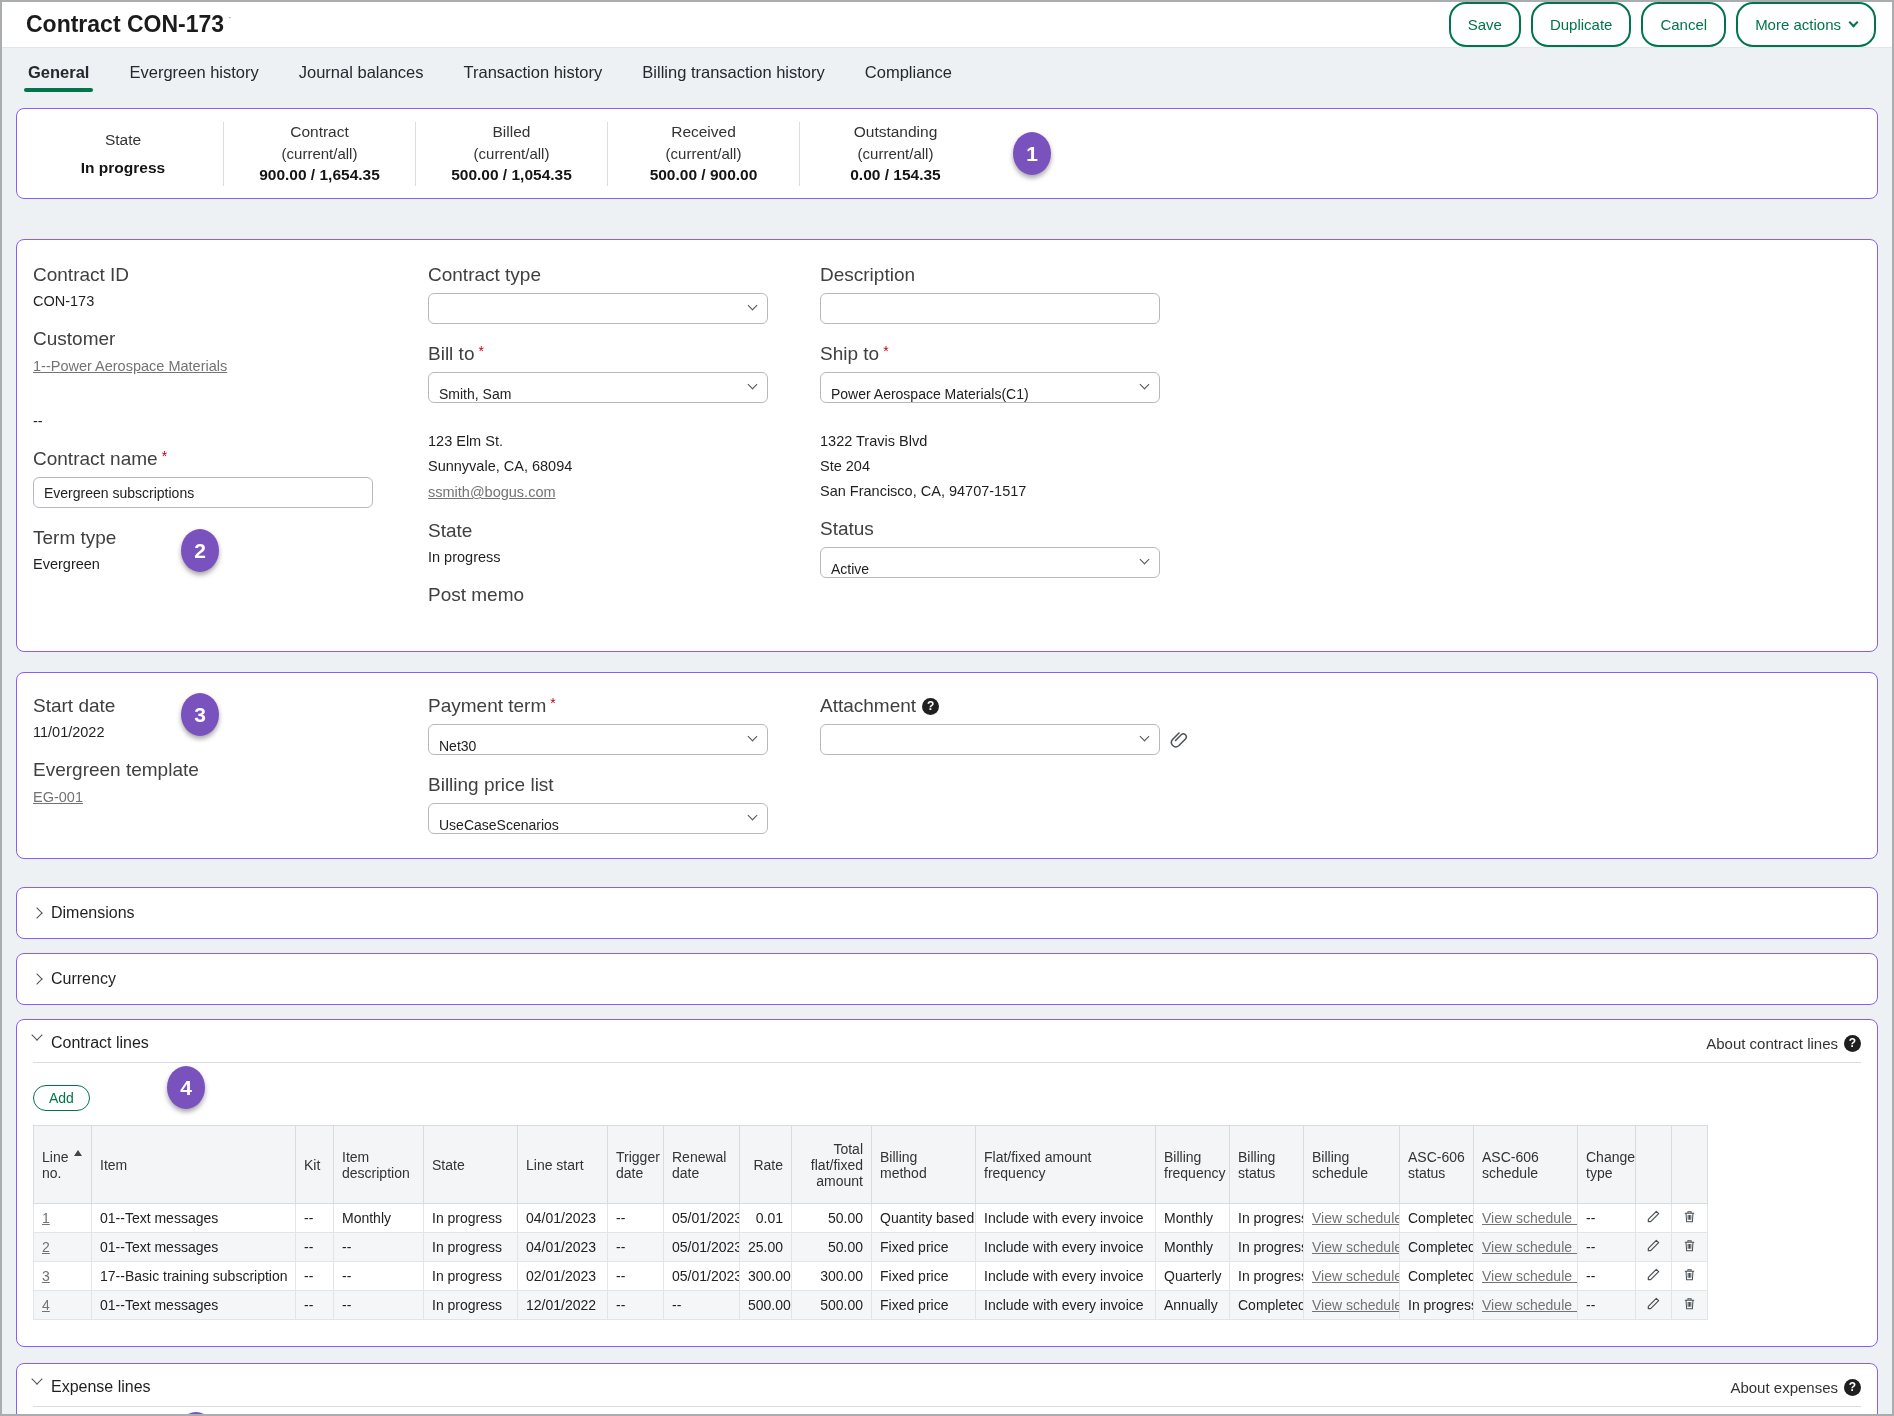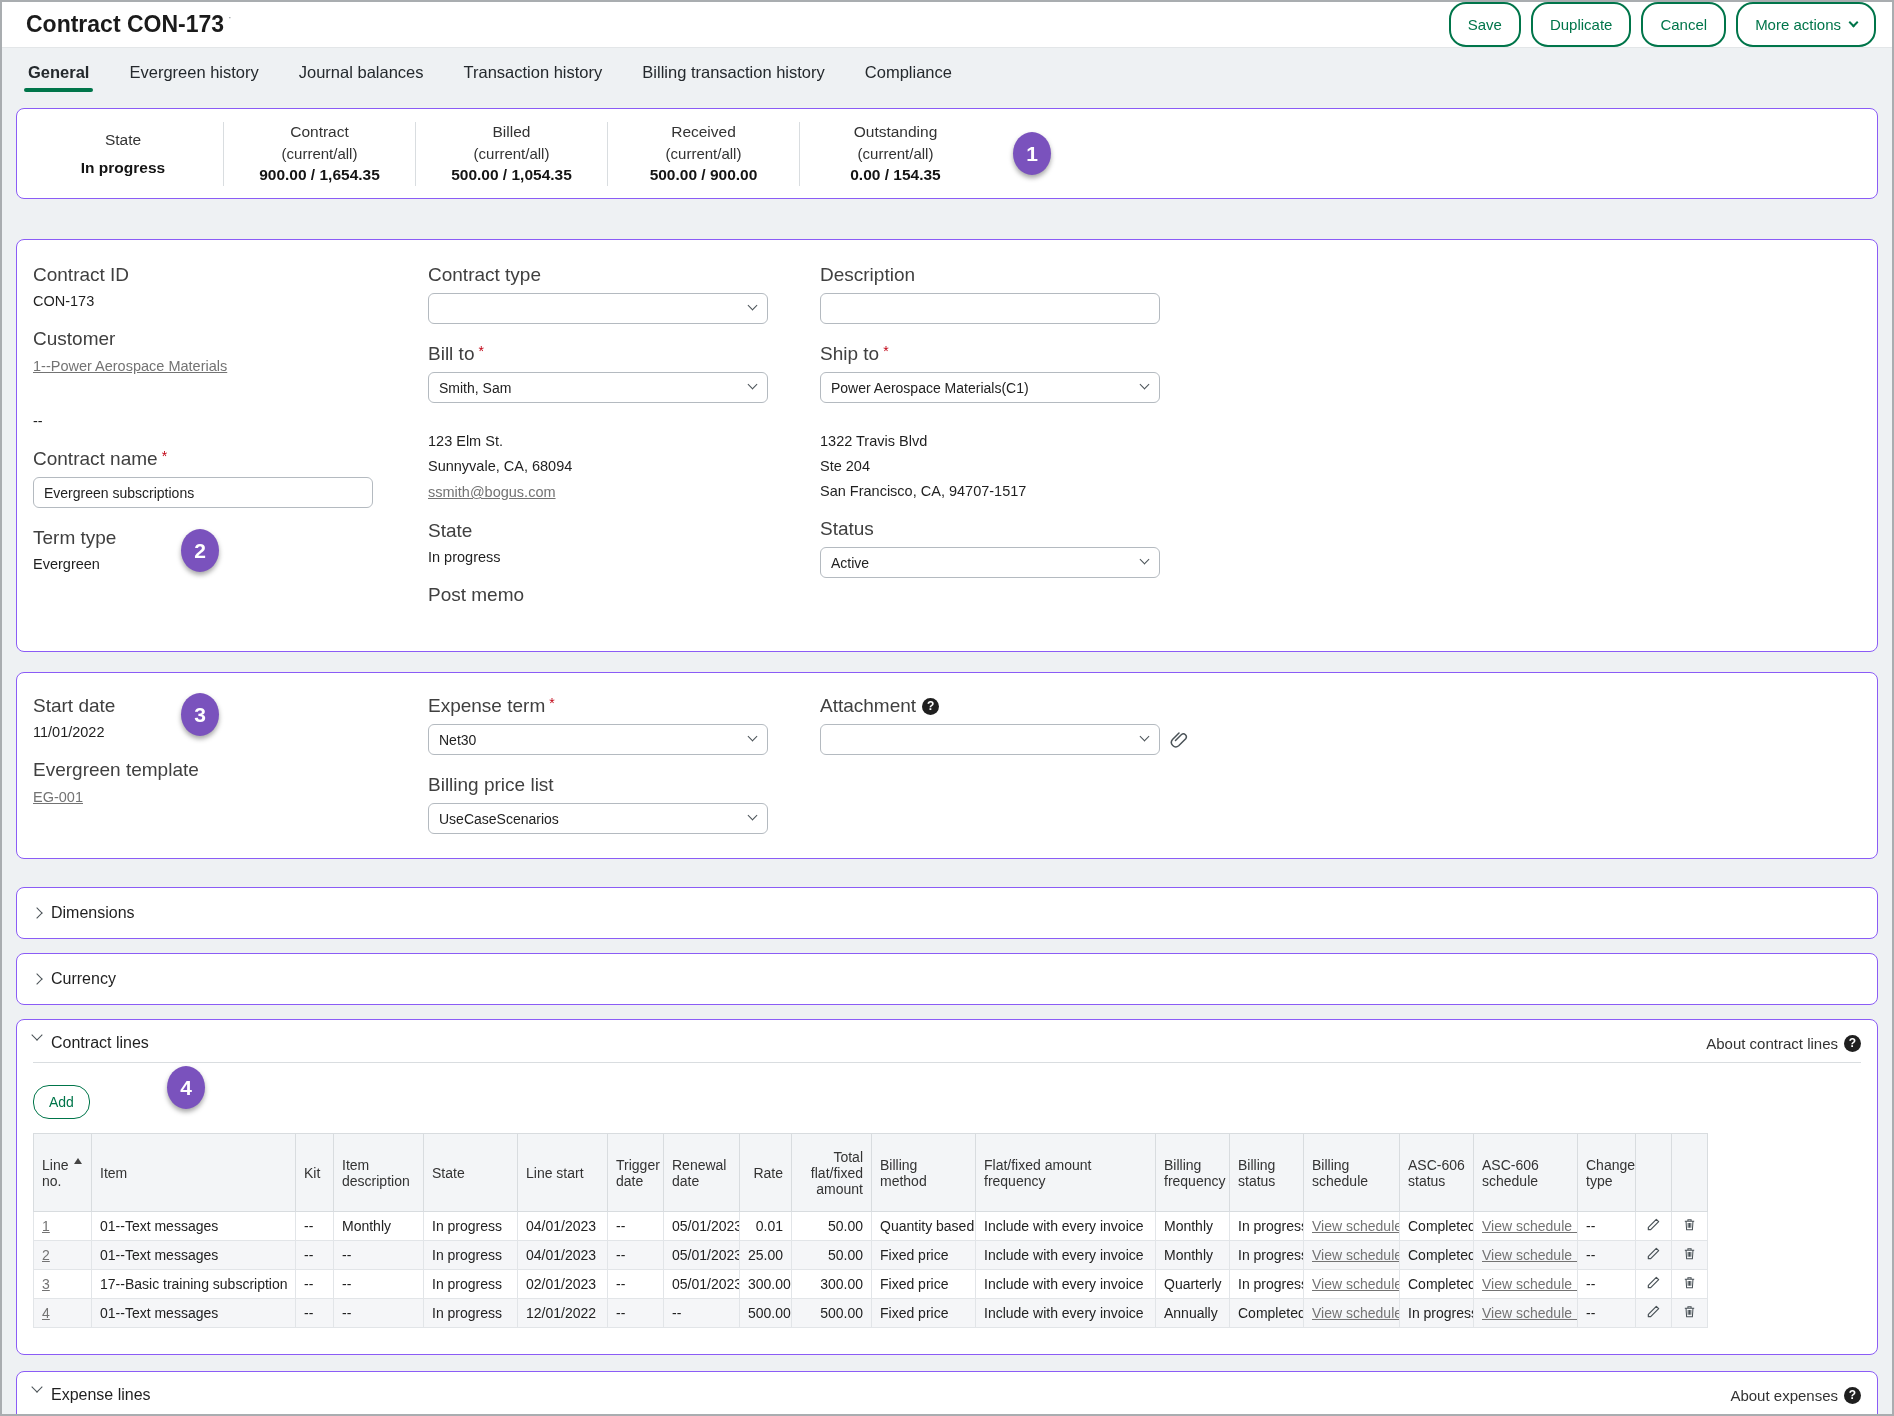--- a/index.html
+++ b/index.html
@@ -71,21 +71,21 @@
   .f-label { font-size: 19px; color: #404040; margin-bottom: 7px; }
   .req::after { content: "*"; color: #c00314; font-size: 14px; margin-left: 4px; vertical-align: top; }
   .f-value { font-size: 14.5px; color: #1f1f1f; }
   a.link { color: #737373; text-decoration: underline; cursor: pointer; }
   .text-input {
     width: 340px; height: 31px; border: 1px solid #b4bac0; border-radius: 6px;
     padding: 0 10px; font-size: 14px; color: #222; font-family: inherit; background: #fff;
   }
   .select {
     width: 340px; height: 31px; border: 1px solid #b4bac0; border-radius: 6px;
-    background: #fff; display: flex; align-items: center; padding: 0 26px 0 10px;
+    background: #fff; display: flex; align-items: flex-end; padding: 0 26px 0 10px;
     font-size: 14px; color: #222; position: relative; cursor: pointer;
   }
   .select .chev { position: absolute; right: 11px; top: 12px; border-width: 1.6px; }
   .addr-line { font-size: 14.5px; color: #1f1f1f; margin-bottom: 9px; }
   .qmark {
     display: inline-flex; width: 17px; height: 17px; border-radius: 50%;
     background: #1f1f1f; color: #fff; font-size: 12px; font-weight: bold;
     align-items: center; justify-content: center; margin-left: 6px; cursor: pointer;
   }
   .qmark::before { content: "?"; }
@@ -102,21 +102,21 @@
   .section-head {
     display: flex; align-items: center; justify-content: space-between;
     border-bottom: 1px solid #d9dde0; padding-bottom: 10px;
   }
   .section-title-wrap { display: flex; gap: 10px; }
   .section-title { font-size: 16px; color: #1f1f1f; }
   .about-wrap { display: flex; align-items: center; font-size: 15px; color: #333; }
   .add-btn {
     margin: 22px 0 14px 0;
     border: 1.5px solid #00754a; color: #00754a; background: #fff;
-    border-radius: 16px; height: 34px; padding: 0 15px; font-size: 14px;
+    border-radius: 16px; height: 26px; padding: 0 15px; font-size: 14px;
     font-family: inherit; cursor: pointer;
   }
   
   table { border-collapse: collapse; table-layout: fixed; width: 100%; }
   .lines-table th {
     background: #f3f5f7; border: 1px solid #d8dcdf; padding: 8px 8px;
     font-size: 14px; font-weight: normal; color: #333; text-align: left;
     vertical-align: middle; height: 78px; position: relative;
   }
   .lines-table td {
@@ -288,21 +288,21 @@
           <div class="f-value">11/01/2022</div>
           <div class="callout abs" style="left:148px; top:-2px;">3</div>
         </div>
         <div class="field" style="margin-bottom:0;">
           <div class="f-label">Evergreen template</div>
           <a class="link" style="font-size:14.5px;">EG-001</a>
         </div>
       </div>
       <div>
         <div class="field">
-          <div class="f-label req">Expense term</div>
+          <div class="f-label req">Payment term</div>
           <div class="select">
               <span>Net30</span>
               <span class="chev"></span>
             </div>
         </div>
         <div class="field" style="margin-bottom:0;">
           <div class="f-label">Billing price list</div>
           <div class="select">
               <span>UseCaseScenarios</span>
               <span class="chev"></span>

